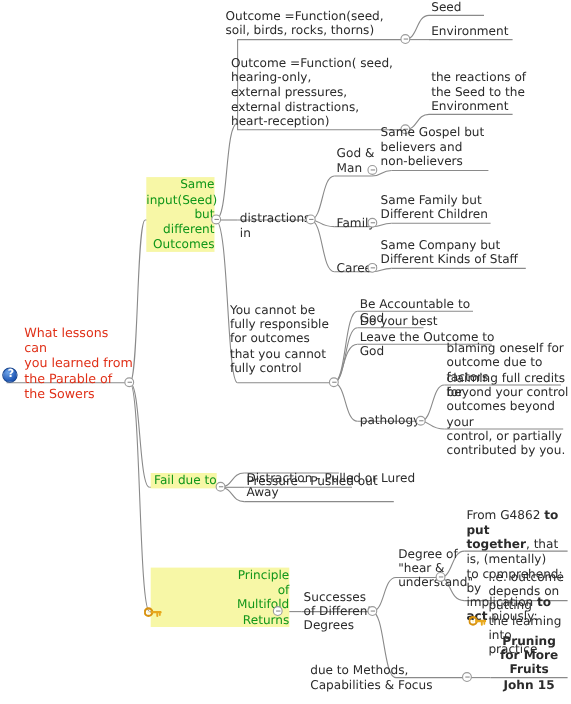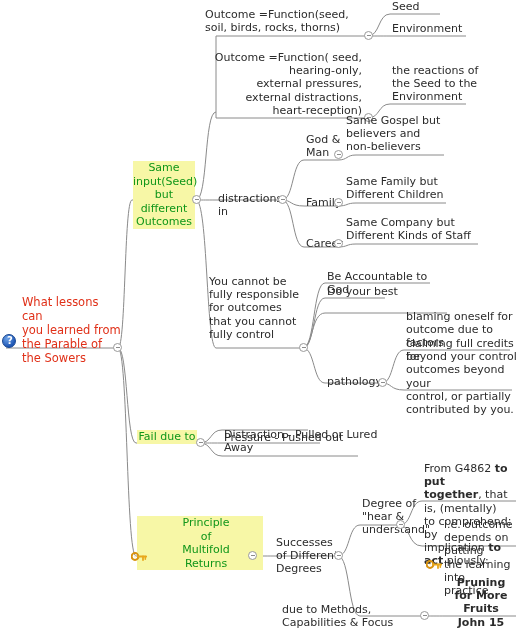--- a/index.html
+++ b/index.html
@@ -4,21 +4,21 @@
 <style>
   html,body{margin:0;padding:0;background:#ffffff;}
   body{width:519px;height:640px;position:relative;overflow:hidden;
        font-family:"DejaVu Sans","Liberation Sans",sans-serif;
        -webkit-font-smoothing:antialiased;}
   #canvas{position:absolute;left:0;top:0;width:519px;height:640px;}
   svg.links{position:absolute;left:0;top:0;width:519px;height:640px;pointer-events:none;}
   .node{position:absolute;color:#2b2b2b;font-size:11px;line-height:13.2px;
         white-space:pre-line;}
   .node.root{color:#e03018;font-size:11.5px;line-height:14px;}
-  .node.hl{background:#f7f7a6;color:#10961a;text-align:center;line-height:13.5px;}
+  .node.hl{background:#f7f7a6;color:#10961a;text-align:right;line-height:13.5px;}
   .node b{font-weight:bold;color:#2b2b2b;}
   .toggle{position:absolute;width:9px;height:9px;border:1px solid #9a9a9a;
           border-radius:50%;background:#ffffff;box-sizing:border-box;}
   .toggle::after{content:"";position:absolute;left:1.5px;top:3px;width:4px;
           height:1px;background:#8c8c8c;}
   .qicon{position:absolute;width:14px;height:14px;border-radius:50%;
          background:radial-gradient(circle at 35% 30%,#6da3e8,#1f57b5 70%);
          border:1px solid #17458f;box-sizing:border-box;}
   .qicon span{position:absolute;left:0;top:-1px;width:14px;text-align:center;
          color:#fff;font-size:10px;font-weight:bold;line-height:14px;
@@ -133,21 +133,21 @@
 Outcomes</div>
   <div class="toggle" style="left:192px;top:195px;"></div>
 
   <div class="node" style="left:205px;top:8px;width:170px;">Outcome =Function(seed,
 soil, birds, rocks, thorns)</div>
   <div class="toggle" style="left:364px;top:31px;"></div>
 
   <div class="node" style="left:392px;top:0px;width:60px;">Seed</div>
   <div class="node" style="left:392px;top:22px;width:80px;">Environment</div>
 
-  <div class="node" style="left:192px;top:51px;width:170px;text-align:right;">Outcome =Function( seed,
+  <div class="node" style="left:210px;top:51px;width:170px;">Outcome =Function( seed,
 hearing-only,
 external pressures,
 external distractions,
 heart-reception)</div>
   <div class="toggle" style="left:364px;top:113px;"></div>
 
   <div class="node" style="left:392px;top:64px;width:90px;">the reactions of
 the Seed to the
 Environment</div>
 
@@ -173,20 +173,21 @@
 for outcomes
 that you cannot
 fully control</div>
 
   <div class="node" style="left:346px;top:216px;width:140px;">Same Company but
 Different Kinds of Staff</div>
   <div class="toggle" style="left:299px;top:343px;"></div>
 
   <div class="node" style="left:327px;top:270px;width:120px;">Be Accountable to God</div>
   <div class="node" style="left:327px;top:285px;width:120px;">Do your best</div>
+  <div class="node" style="left:327px;top:300px;width:135px;">Leave the Outcome to God</div>
 
   <div class="node" style="left:327px;top:375px;width:60px;">pathology</div>
   <div class="toggle" style="left:378px;top:378px;"></div>
 
   <div class="node" style="left:406px;top:310px;width:118px;">blaming oneself for
 outcome due to factors
 beyond your control</div>
   <div class="node" style="left:406px;top:337px;width:118px;">claiming full credits for
 outcomes beyond your
 control, or partially

